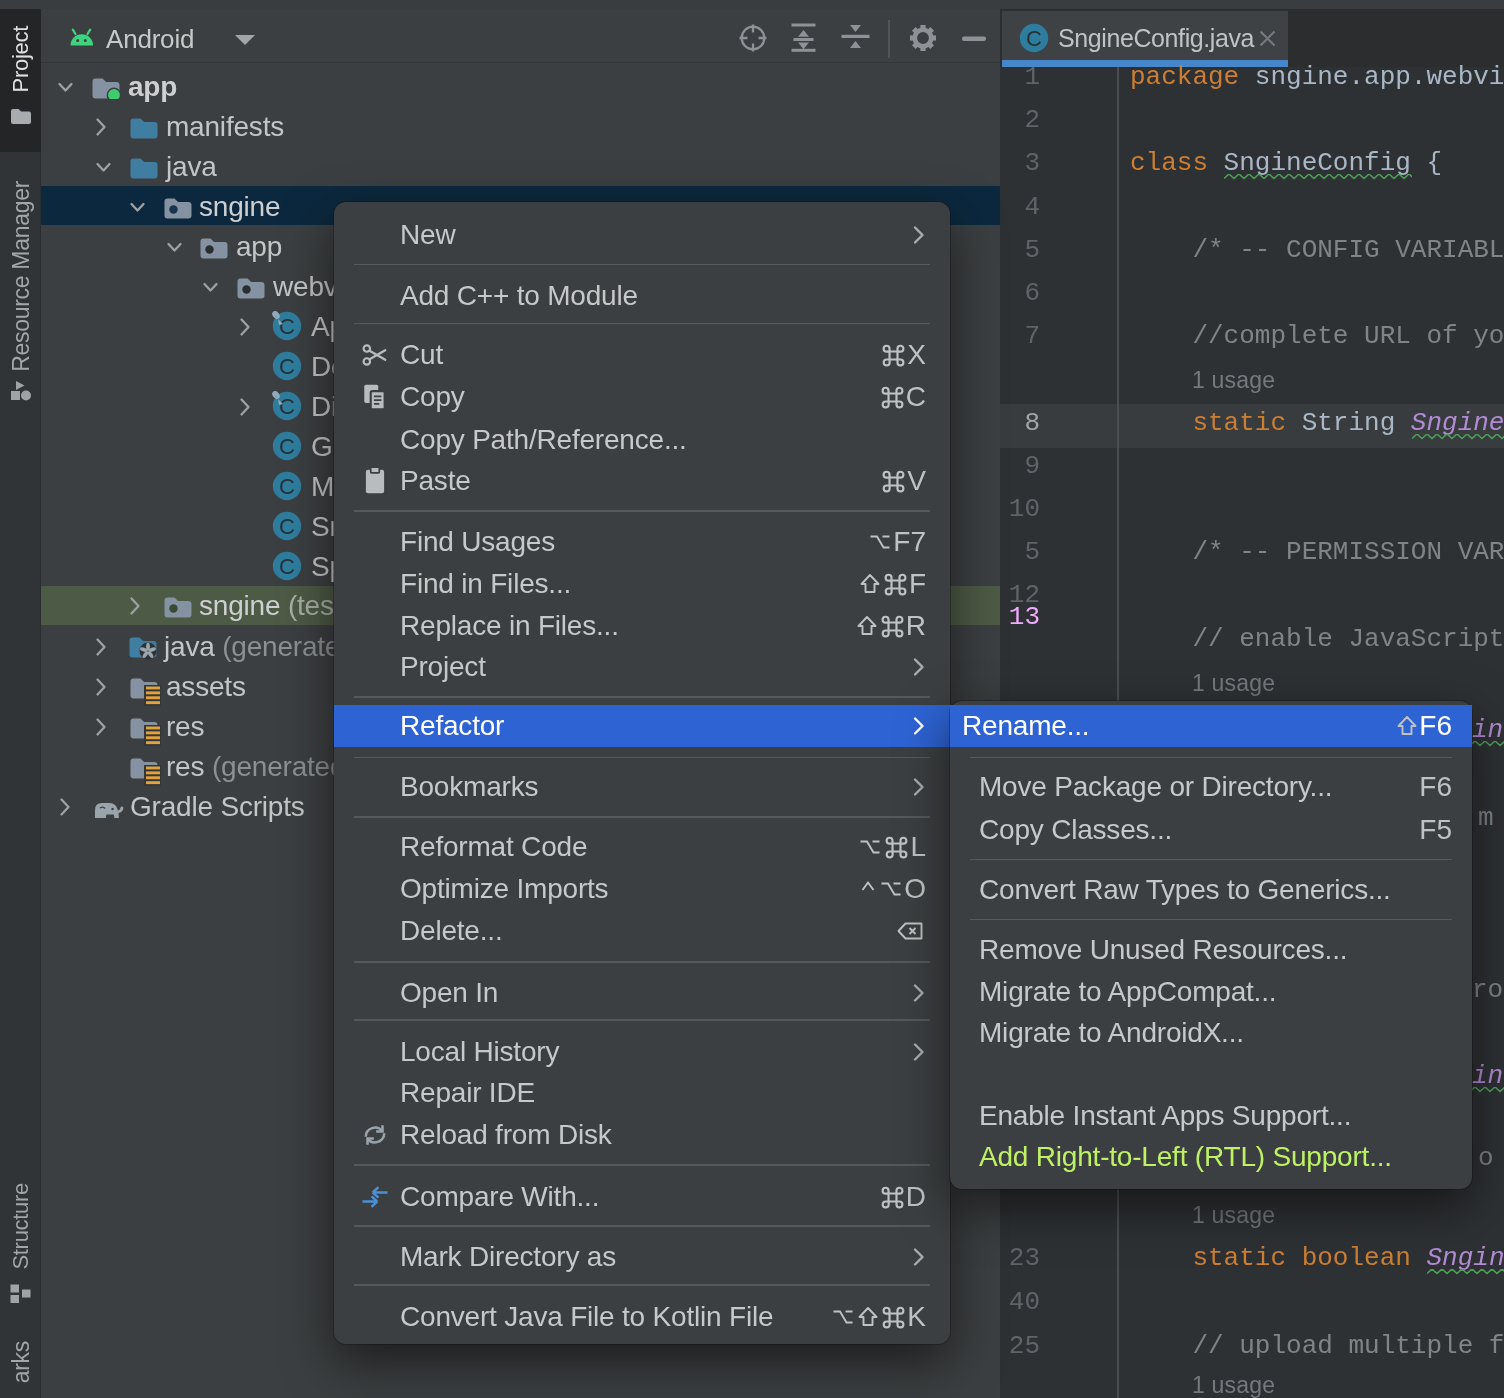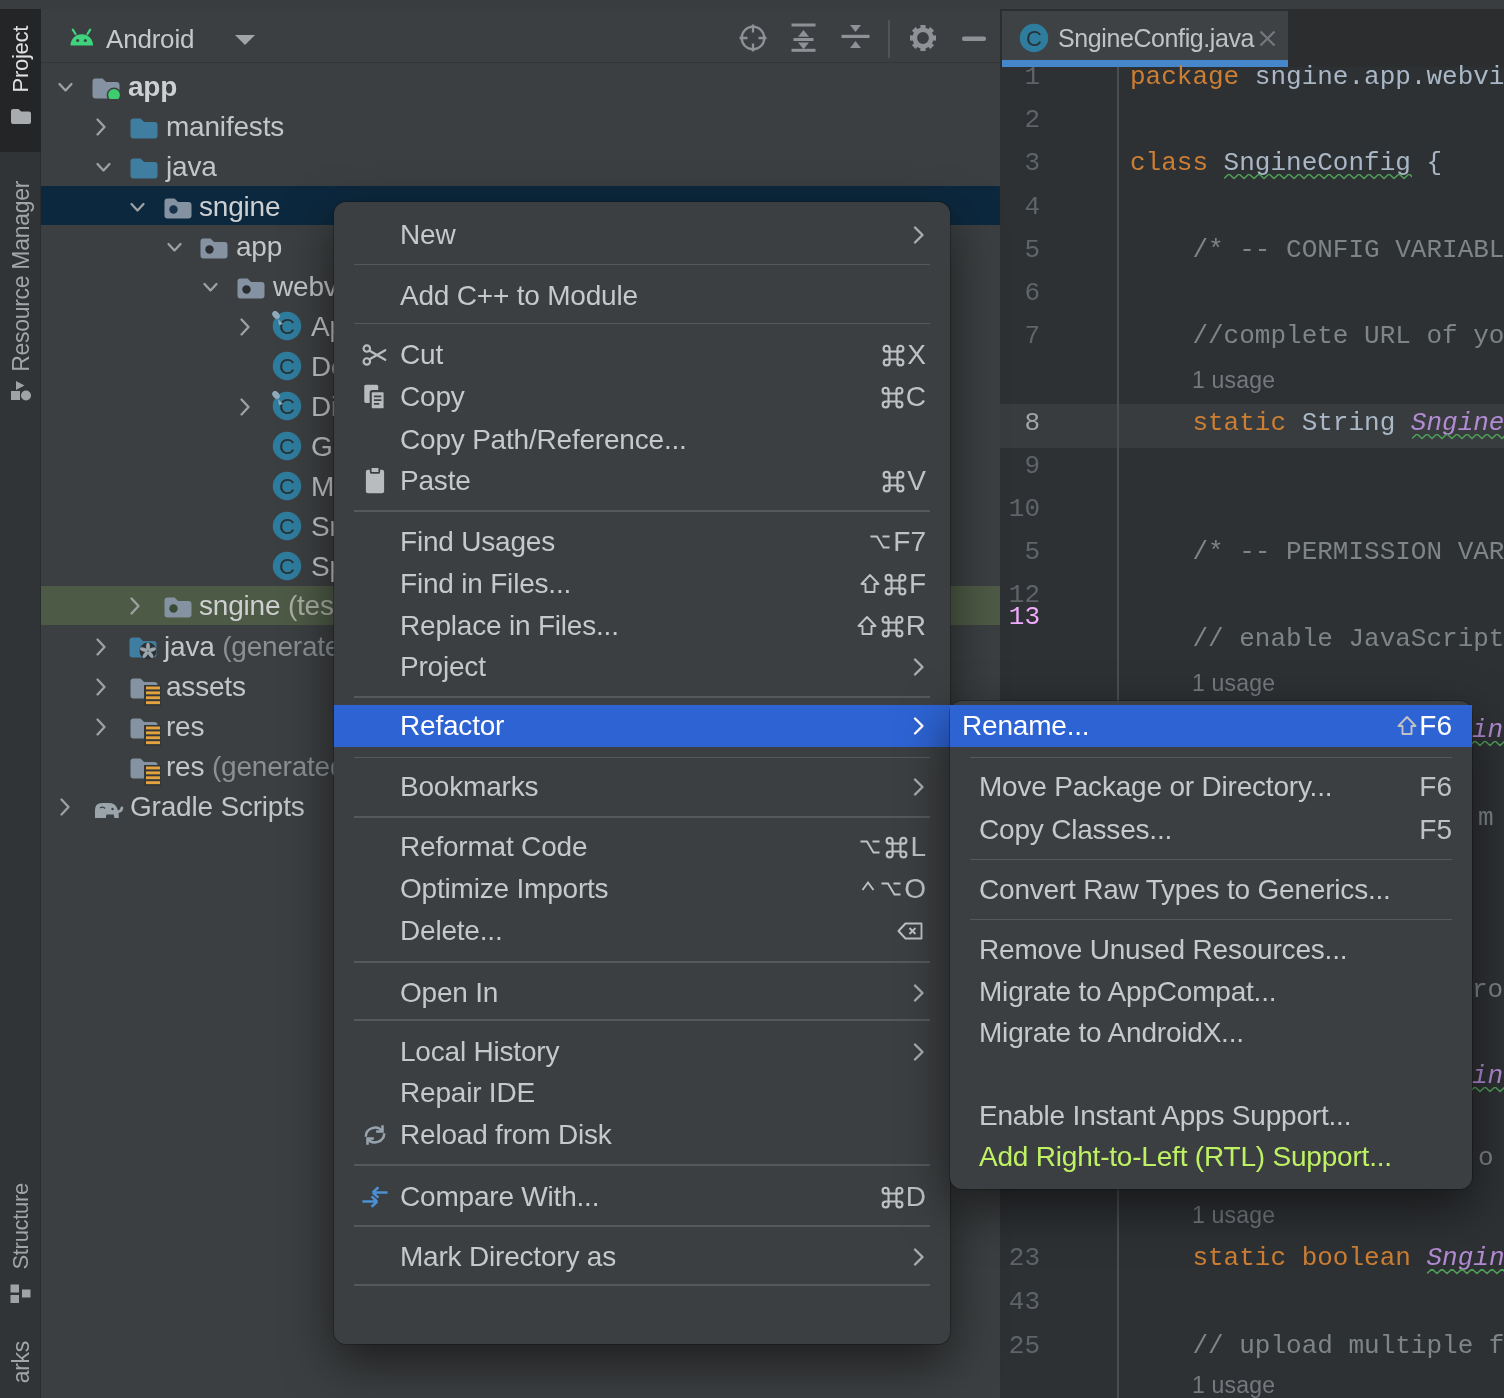--- a/index.html
+++ b/index.html
@@ -294,21 +294,21 @@
 <div class="num" style="top:228px;color:#5F6468">5</div>
 <div class="num" style="top:271px;color:#5F6468">6</div>
 <div class="num" style="top:314px;color:#5F6468">7</div>
 <div class="num" style="top:401px;color:#A2A6A9">8</div>
 <div class="num" style="top:444px;color:#5F6468">9</div>
 <div class="num" style="top:487px;color:#5F6468">10</div>
 <div class="num" style="top:530px;color:#5F6468">5</div>
 <div class="num" style="top:573px;color:#5F6468">12</div>
 <div class="num" style="top:595px;color:#f0abfc">13</div>
 <div class="num" style="top:1236px">23</div>
-<div class="num" style="top:1280px">43</div>
+<div class="num" style="top:1280px">40</div>
 <div class="num" style="top:1324px">25</div>
 <div class="cl" style="top:55px"><span class="k">package</span> sngine.app.webview</div>
 <div class="cl" style="top:141px"><span class="k">class</span> SngineConfig {</div>
 <div class="cl" style="top:228px"><span class="c">    /* -- CONFIG VARIABLES -- */</span></div>
 <div class="cl" style="top:314px"><span class="c">    //complete URL of your website</span></div>
 <div class="inlay" style="top:357px">1 usage</div>
 <div class="cl" style="top:401px"><span class="k">    static</span> String <span class="p">SngineURL</span> = </div>
 <div class="cl" style="top:530px"><span class="c">    /* -- PERMISSION VARIABLES -- */</span></div>
 <div class="cl" style="top:617px"><span class="c">    // enable JavaScript in webview</span></div>
 <div class="inlay" style="top:660px">1 usage</div>
@@ -531,20 +531,35 @@
       </span>
 </div>
 <div class="msep" style="top:1023px"></div>
 <div class="mi" style="top:1034px">
 <span class="lb" style="">Mark Directory as</span>
 <span class="ar"><svg width="13" height="20" viewBox="0 0 13 20">
           <path d="M3 2.5 L10.5 10 L3 17.5" fill="none" stroke="#A9ACAE" stroke-width="2.4" stroke-linecap="round" stroke-linejoin="round"></path>
         </svg></span>
 </div>
 <div class="msep" style="top:1082px"></div>
+<div class="mi" style="top:1094px">
+<span class="lb" style="">Convert Java File to Kotlin File</span>
+<span class="sc">
+        <svg width="24" height="22" viewBox="0 0 24 22" style="margin:0 1px">
+          <path d="M2.5 5.5 H9 L15.5 16.5 H21.5 M14.5 5.5 h7" fill="none" stroke="#BFC1C3" stroke-width="1.9"></path>
+        </svg>
+        <svg width="22" height="24" viewBox="0 0 22 24" style="margin:0 1px">
+          <path d="M11 3 L19.5 12 H15.5 V20 H6.5 V12 H2.5 Z" fill="none" stroke="#BFC1C3" stroke-width="1.9" stroke-linejoin="round"></path>
+        </svg>
+        <svg width="25" height="25" viewBox="0 0 22 22" style="margin:0 1px">
+          <path d="M7.5 7.5 V5 a2.6 2.6 0 1 0 -2.6 2.6 H7.5 M7.5 7.5 h7 M7.5 7.5 v7 M14.5 7.5 V5 a2.6 2.6 0 1 1 2.6 2.6 H14.5 M14.5 7.5 v7 M7.5 14.5 H5 a2.6 2.6 0 1 0 2.6 2.6 V14.5 M14.5 14.5 h2.6 a2.6 2.6 0 1 1 -2.6 2.6 V14.5 M7.5 14.5 h7" fill="none" stroke="#BFC1C3" stroke-width="1.9"></path>
+        </svg>
+        <span>K</span>
+      </span>
+</div>
 </div>
 <div class="a" style="left:950px;top:701px;width:522px;height:488px;background:#3C3F41;border-radius:12px;box-shadow:0 18px 50px rgba(0,0,0,.55),0 0 0 1px rgba(20,20,20,.35)">
 <div class="mi" style="top:4px;background:#2D63D3">
 <span class="lb" style="left:12px;color:#FFFFFF">Rename...</span>
 <span class="sc" style="right:20px;color:#FFFFFF">
         <svg width="22" height="24" viewBox="0 0 22 24" style="margin:0 1px">
           <path d="M11 3 L19.5 12 H15.5 V20 H6.5 V12 H2.5 Z" fill="none" stroke="#BFC1C3" stroke-width="1.9" stroke-linejoin="round"></path>
         </svg>
         <span>F6</span>
       </span>

